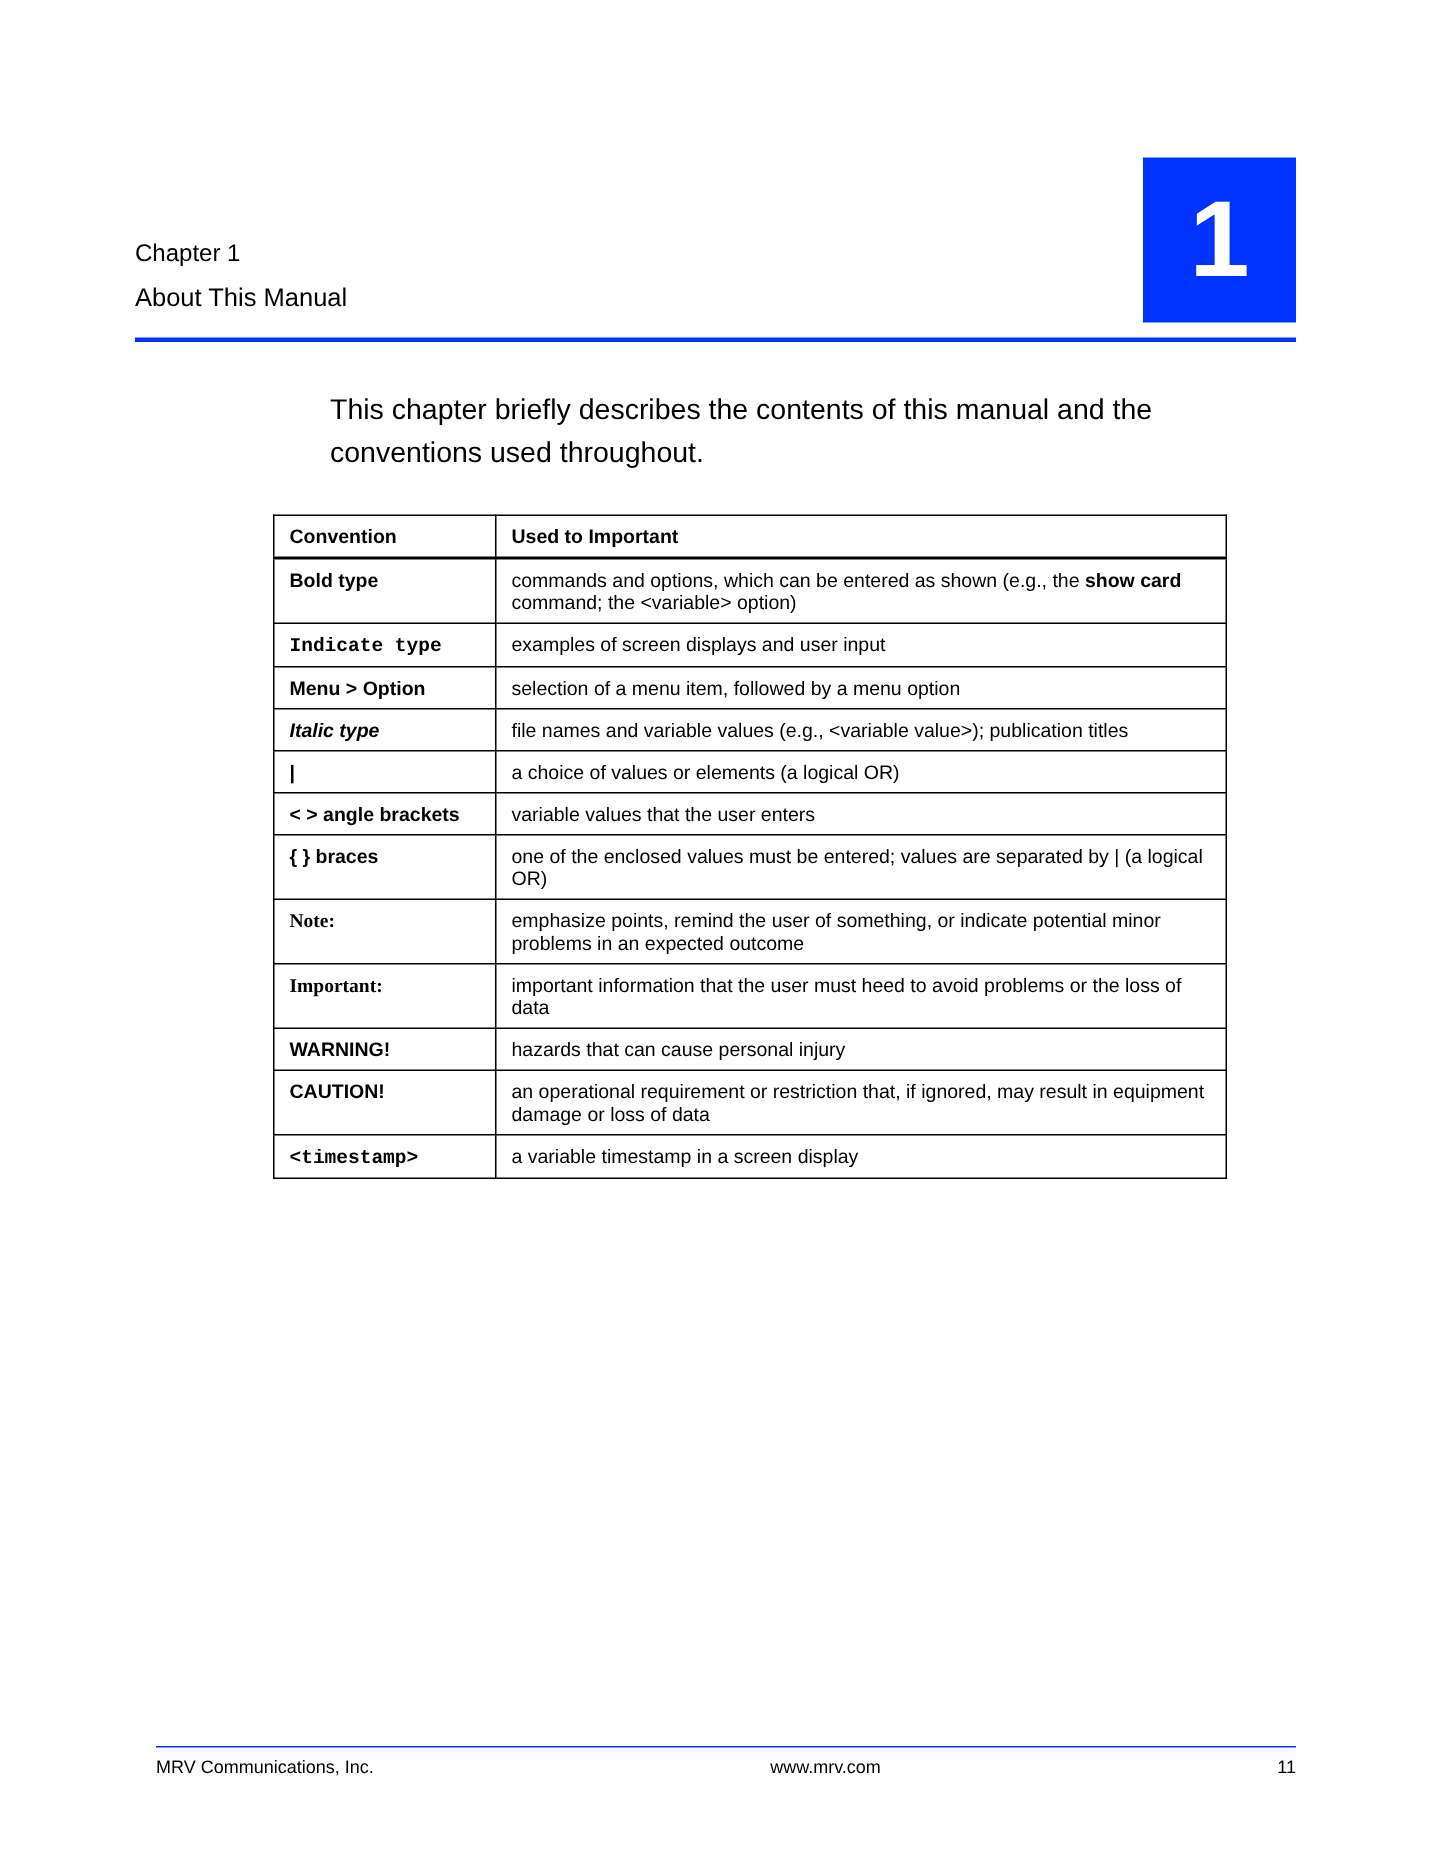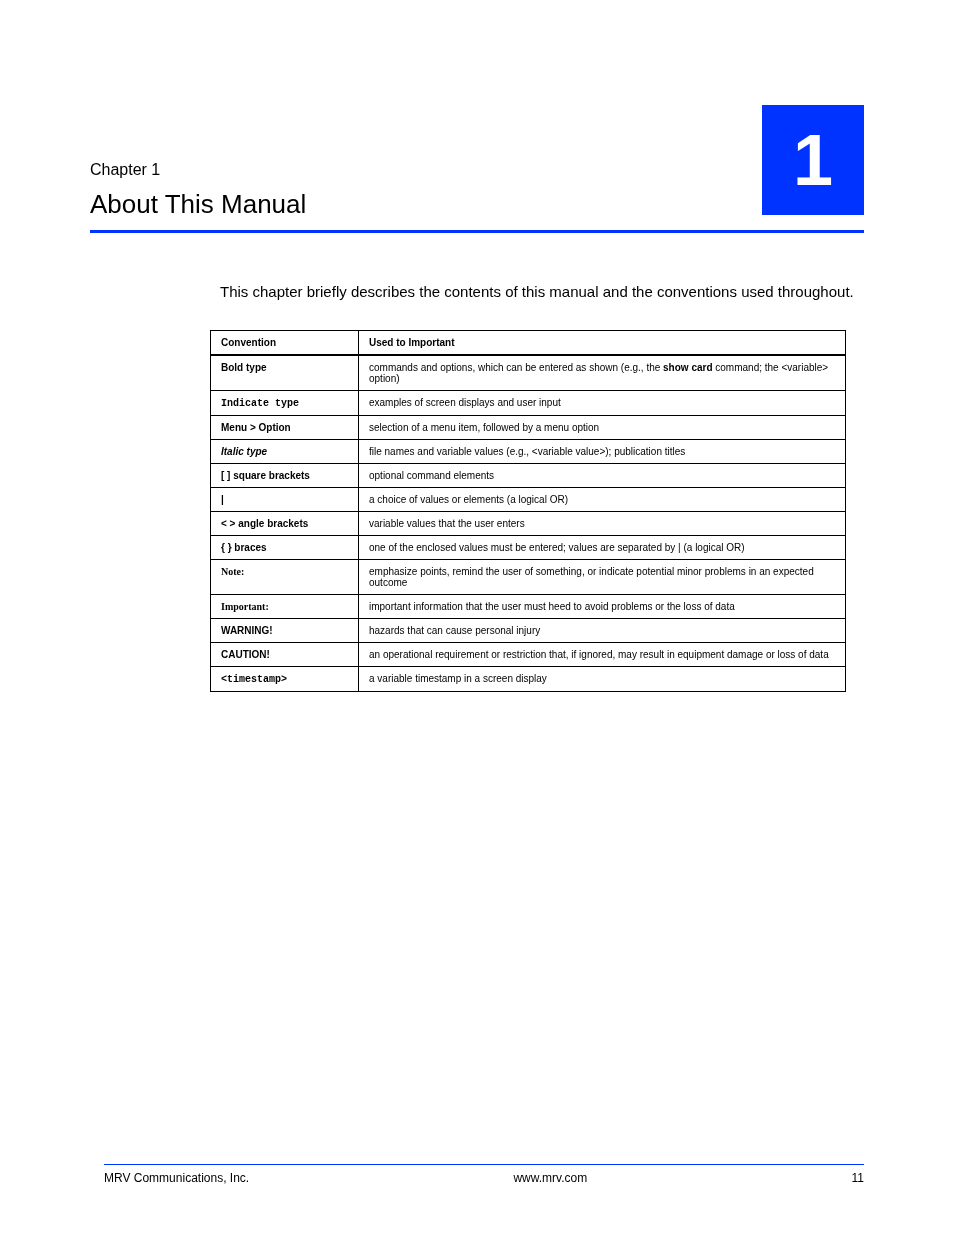--- a/index.html
+++ b/index.html
@@ -22,21 +22,21 @@
   .header-text {
     flex: 1;
     padding-top: 56px;
   }
   .chapter-label {
     font-size: 16px;
     color: #000;
     margin-bottom: 10px;
   }
   .chapter-title {
-    font-size: 26px;
+    font-size: 17px;
     color: #000;
     font-weight: normal;
   }
   .chapter-box {
     width: 102px;
     height: 110px;
     background: #0033ff;
     color: #ffffff;
     font-size: 72px;
     font-weight: bold;
@@ -44,35 +44,35 @@
     align-items: center;
     justify-content: center;
     font-family: "Arial Black", Arial, sans-serif;
   }
   .blue-rule {
     border: none;
     border-top: 3px solid #0033ff;
     margin-top: 10px;
   }
   .intro {
-    font-size: 15px;
+    font-size: 19px;
     line-height: 1.5;
-    margin: 48px 0 26px 130px;
+    margin: 32px 0 26px 130px;
   }
   .table-caption {
     font-size: 13px;
     font-style: italic;
     margin-left: 130px;
     margin-bottom: 8px;
   }
   table.conv {
     border-collapse: collapse;
-    margin-left: 120px;
+    margin-left: 92px;
     width: 636px;
-    font-size: 10px;
+    font-size: 13px;
   }
   table.conv th, table.conv td {
     border: 1px solid #000;
     padding: 6px 10px;
     vertical-align: top;
     text-align: left;
   }
   table.conv th {
     font-weight: bold;
     font-style: normal;
@@ -134,24 +134,20 @@
       </tr>
       <tr>
         <td class="conv-col">Menu &gt; Option</td>
         <td>selection of a menu item, followed by a menu option</td>
       </tr>
       <tr>
         <td class="conv-col"><i>Italic type</i></td>
         <td>file names and variable values (e.g., &lt;variable value&gt;); publication titles</td>
       </tr>
       <tr>
-        <td class="conv-col">[ ]   square brackets</td>
-        <td>optional command elements</td>
-      </tr>
-      <tr>
         <td class="conv-col">|</td>
         <td>a choice of values or elements (a logical OR)</td>
       </tr>
       <tr>
         <td class="conv-col">&lt; &gt;  angle brackets</td>
         <td>variable values that the user enters</td>
       </tr>
       <tr>
         <td class="conv-col">{ }   braces</td>
         <td>one of the enclosed values must be entered; values are separated by |  (a logical OR)</td>

